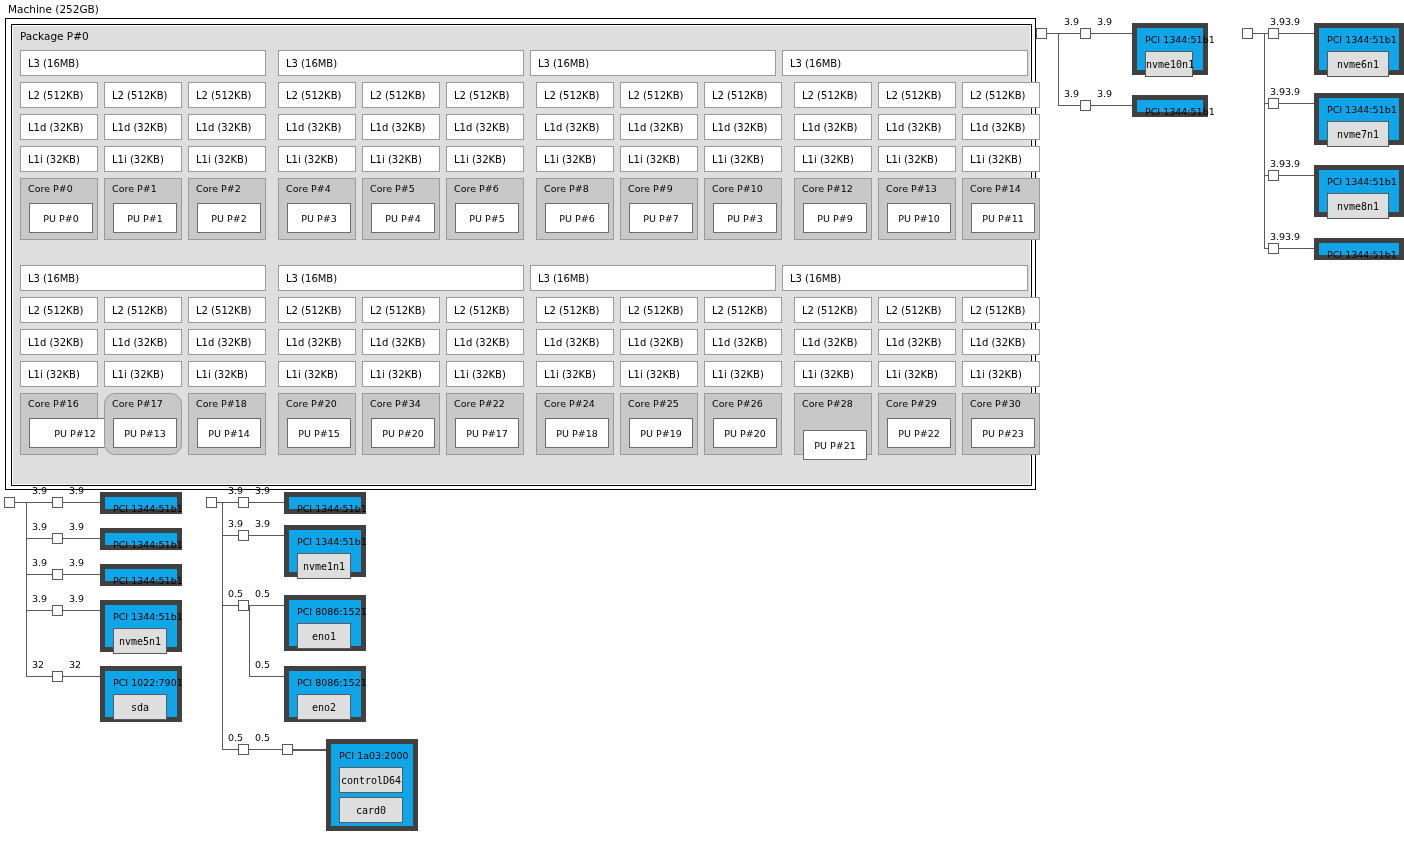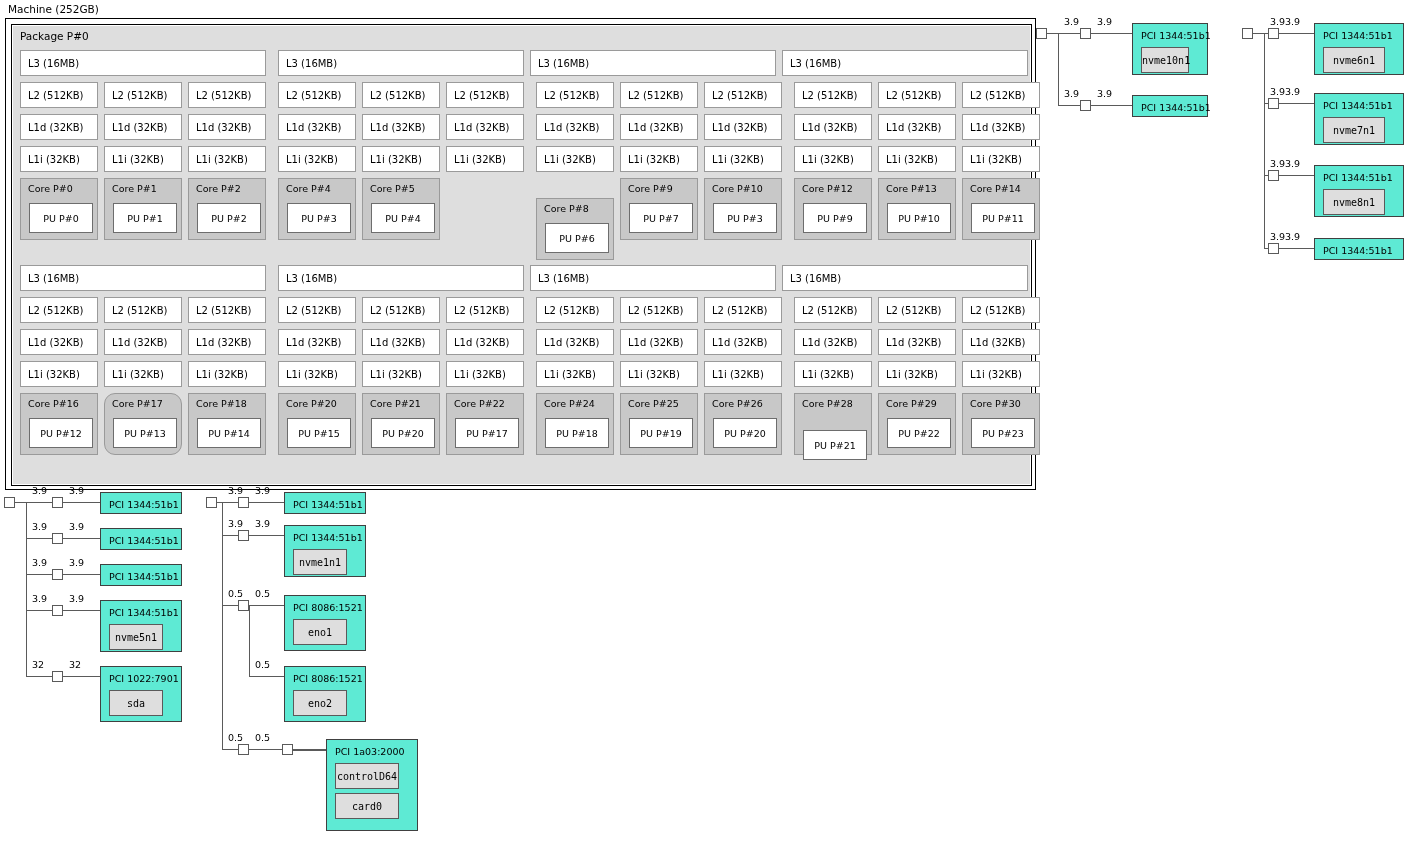--- a/index.html
+++ b/index.html
@@ -40,21 +40,21 @@
   .pu{
     position:absolute;background:#ffffff;border:1px solid #6d6d6d;
   }
   .pu > span{
     position:absolute;left:0;right:0;top:50%;transform:translateY(-50%);
     text-align:center;font-size:9.5px;white-space:nowrap;
   }
 
   
   .pci{
-    background:#5eead4;border:1px solid #404040;
+    background:#0ea5e9;border:5px solid #404040;
   }
   .pci-title{
     position:absolute;left:8px;top:6px;font-size:9.5px;white-space:nowrap;color:#000;
   }
   .osdev{
     position:absolute;background:#dedede;border:1px solid #5a5a5a;
   }
   .osdev > span{
     position:absolute;left:0;right:0;top:50%;transform:translateY(-50%);
     text-align:center;font-size:10px;
@@ -224,21 +224,27 @@
           <div class="pu" style="left: 8px; top: 24px; width: 62px; height: 28px;">
             <span>PU P#3</span>
           </div>
         </div>
         <div class="abs core" style="left: 342px; top: 128px; width: 78px; height: 62px;">
           <div class="core-lbl">Core P#5</div>
           <div class="pu" style="left: 8px; top: 24px; width: 62px; height: 28px;">
             <span>PU P#4</span>
           </div>
         </div>
-        <div class="abs core" style="left: 516px; top: 128px; width: 78px; height: 62px; margin-top: 20px;">
+        <div class="abs core" style="left: 426px; top: 128px; width: 78px; height: 62px;">
+          <div class="core-lbl">Core P#6</div>
+          <div class="pu" style="left: 8px; top: 24px; width: 62px; height: 28px;">
+            <span>PU P#5</span>
+          </div>
+        </div>
+        <div class="abs core" style="left: 516px; top: 128px; width: 78px; height: 62px;">
           <div class="core-lbl">Core P#8</div>
           <div class="pu" style="left: 8px; top: 24px; width: 62px; height: 28px;">
             <span>PU P#6</span>
           </div>
         </div>
         <div class="abs core" style="left: 600px; top: 128px; width: 78px; height: 62px;">
           <div class="core-lbl">Core P#9</div>
           <div class="pu" style="left: 8px; top: 24px; width: 62px; height: 28px;">
             <span>PU P#7</span>
           </div>
@@ -382,21 +388,21 @@
           <span>L1i (32KB)</span>
         </div>
         <div class="abs obj" style="left: 858px; top: 311px; width: 78px; height: 26px;">
           <span>L1i (32KB)</span>
         </div>
         <div class="abs obj" style="left: 942px; top: 311px; width: 78px; height: 26px;">
           <span>L1i (32KB)</span>
         </div>
         <div class="abs core" style="left: 0px; top: 343px; width: 78px; height: 62px;">
           <div class="core-lbl">Core P#16</div>
-          <div class="pu" style="left: 8px; top: 24px; width: 62px; height: 28px;">
+          <div class="pu" style="left: 8px; top: 24px; width: 62px; height: 28px; padding-left: 28px;">
             <span>PU P#12</span>
           </div>
         </div>
         <div class="abs core" style="left: 84px; top: 343px; width: 78px; height: 62px; border-radius: 11px;">
           <div class="core-lbl">Core P#17</div>
           <div class="pu" style="left: 8px; top: 24px; width: 62px; height: 28px;">
             <span>PU P#13</span>
           </div>
         </div>
         <div class="abs core" style="left: 168px; top: 343px; width: 78px; height: 62px;">
@@ -405,21 +411,21 @@
             <span>PU P#14</span>
           </div>
         </div>
         <div class="abs core" style="left: 258px; top: 343px; width: 78px; height: 62px;">
           <div class="core-lbl">Core P#20</div>
           <div class="pu" style="left: 8px; top: 24px; width: 62px; height: 28px;">
             <span>PU P#15</span>
           </div>
         </div>
         <div class="abs core" style="left: 342px; top: 343px; width: 78px; height: 62px;">
-          <div class="core-lbl">Core P#21</div>
+          <div class="core-lbl">Core P#34</div>
           <div class="pu" style="left: 8px; top: 24px; width: 62px; height: 28px;">
             <span>PU P#20</span>
           </div>
         </div>
         <div class="abs core" style="left: 426px; top: 343px; width: 78px; height: 62px;">
           <div class="core-lbl">Core P#22</div>
           <div class="pu" style="left: 8px; top: 24px; width: 62px; height: 28px;">
             <span>PU P#17</span>
           </div>
         </div>

